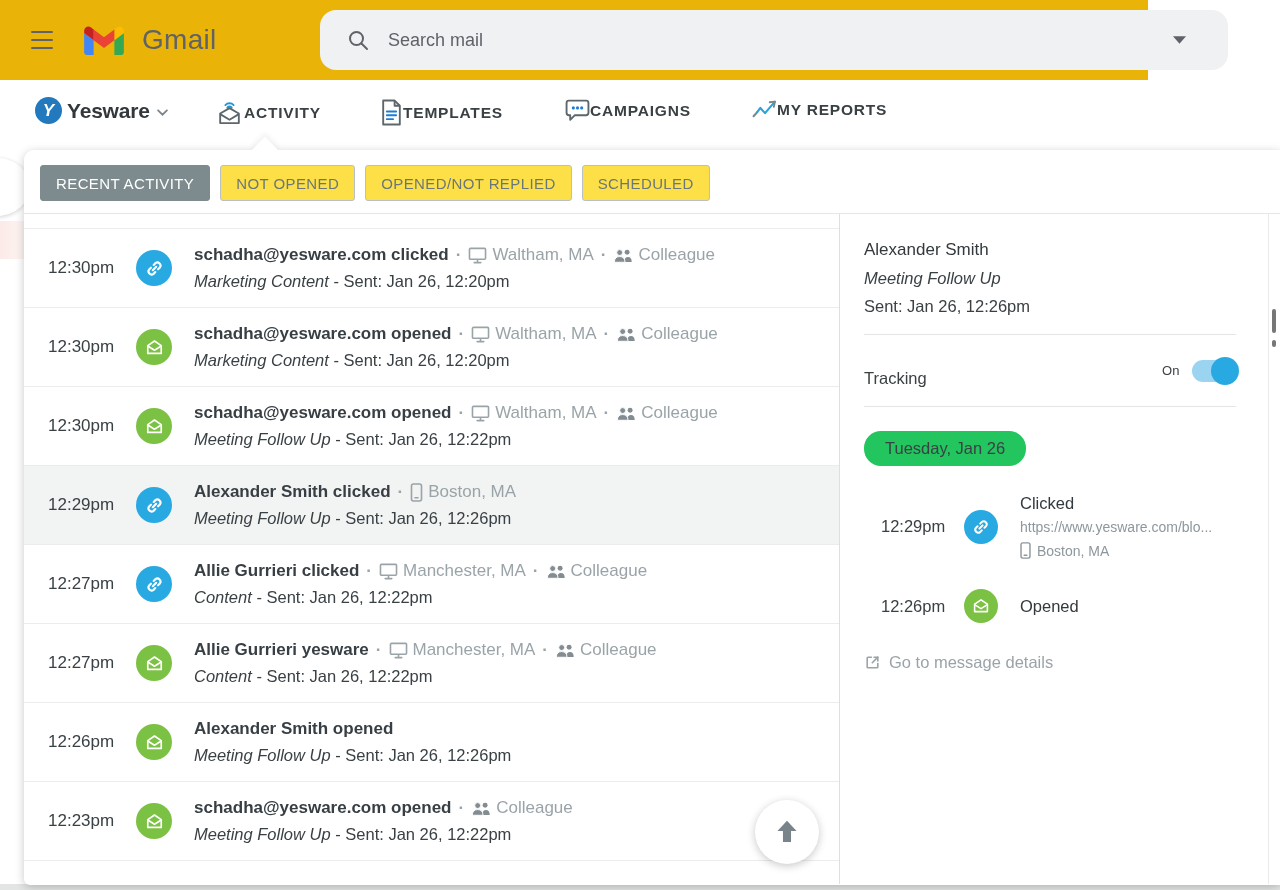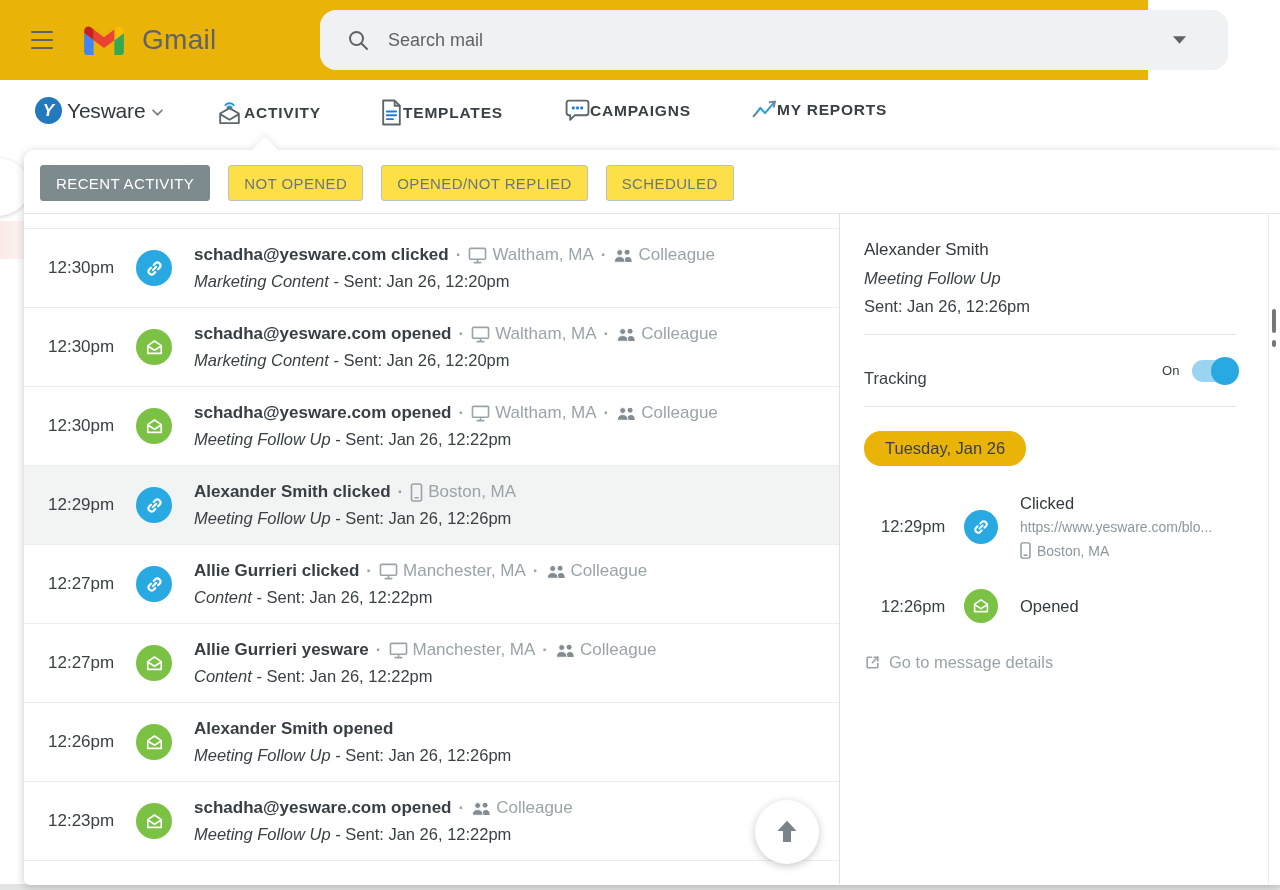--- a/index.html
+++ b/index.html
@@ -15,36 +15,36 @@
   .searchbar { position:absolute; left:320px; top:10px; width:908px; height:60px; background:#eff1f2; border-radius:16px; display:flex; align-items:center; }
   .searchbar .sicon { margin-left:26px; }
   .searchbar input { border:none; outline:none; background:transparent; font-size:18px; color:#5f6368; margin-left:18px; flex:1; font-family:"Liberation Sans",sans-serif; }
   .searchbar input::placeholder { color:#5f6368; opacity:1; }
   .searchbar .dcaret { margin-right:42px; }
 
   
   .yw-bar { position:absolute; left:0; top:80px; width:1280px; height:70px; background:#fff; }
   .yw-brand { position:absolute; left:35px; top:17px; display:flex; align-items:center; cursor:pointer; }
   .yw-mark { width:27px; height:27px; border-radius:50%; background:#2279bd; color:#fff; font-weight:700; font-size:17px; display:flex; align-items:center; justify-content:center; font-style:italic; }
-  .yw-name { font-size:21px; font-weight:400; color:#33383c; margin-left:5px; letter-spacing:-.2px; }
+  .yw-name { font-size:21px; font-weight:700; color:#33383c; margin-left:5px; letter-spacing:-.2px; }
   .yw-chev { margin-left:7px; margin-top:3px; }
   .yw-tab { position:absolute; top:19px; display:flex; align-items:center; cursor:pointer; }
   .yw-tab .lbl { font-size:15.5px; font-weight:700; color:#3a4145; letter-spacing:.8px; }
   .tab-activity { left:215px; } .tab-templates { left:380px; } .tab-campaigns { left:565px; } .tab-reports { left:752px; }
 
   
   .bg-circle { position:absolute; left:-36px; top:158px; width:66px; height:58px; border-radius:50%; background:#fff; box-shadow:0 1px 4px rgba(0,0,0,.18); }
   .bg-pink { position:absolute; left:0; top:221px; width:24px; height:38px; background:linear-gradient(90deg,#fbeae7,#fdf4f2); }
   .bottom-strip { position:absolute; left:0; top:884px; width:1280px; height:6px; background:#e3e5e5; }
 
   
   .overlay { position:absolute; left:24px; top:150px; width:1256px; height:735px; background:#fff; border-top-left-radius:10px; border-bottom-left-radius:6px; box-shadow:0 2px 10px rgba(0,0,0,.22); z-index:5; }
   .caret-up { position:absolute; left:231px; top:-9px; width:20px; height:20px; background:#fff; transform:rotate(45deg); box-shadow:-3px -3px 5px rgba(0,0,0,.05); z-index:1; }
 
-  .filterbar { position:relative; z-index:2; height:64px; border-bottom:1px solid #e5e7e7; padding:15px 0 10px 16px; display:flex; gap:18px; background:#fff; border-top-left-radius:10px;text-align:center; }
+  .filterbar { position:relative; z-index:2; height:64px; border-bottom:1px solid #e5e7e7; padding:15px 0 10px 16px; display:flex; gap:10px; background:#fff; border-top-left-radius:10px;text-align:center; }
   .fbtn { height:36px; padding:0 15px; display:flex; align-items:center; font-size:15px; letter-spacing:.4px; border-radius:3px; cursor:pointer; background:#fde047; border:1px solid #b9c0c2; color:#6b767a; }
   .fbtn.active { background:#7e8b8e; border-color:#7e8b8e; color:#fff; }
 
   .content { display:flex; height:670px; }
 
   
   .list { width:816px; border-right:1px solid #dddfe0; padding-top:14px; position:relative; }
   .rows { border-top:1px solid #ececec; }
   .row { height:79px; border-bottom:1px solid #ececec; display:grid; grid-template-columns:88px 58px 1fr; align-items:center; padding-left:24px; cursor:pointer; }
   .row.selected { background:#f2f3f3; }
@@ -67,21 +67,21 @@
   .d-name { font-size:17px; font-weight:400; color:#33393d; }
   .d-subj { font-size:16.5px; font-style:italic; margin-top:9px; }
   .d-sent { font-size:16.5px; margin-top:9px; }
   .divider { border-top:1px solid #e4e6e6; margin:18px 0; width:98%; }
   .trackrow { display:flex; align-items:center; justify-content:space-between; width:98%; }
   .trackrow .tl { font-size:16.5px;margin-top:16px; }
   .trackright { display:flex; align-items:center; gap:13px; }
   .trackright .on { font-size:13px; }
   .toggle { position:relative; width:44px; height:22px; border-radius:12px; background:#9ad4f0; cursor:pointer; }
   .toggle .knob { position:absolute; right:-3px; top:-3px; width:28px; height:28px; border-radius:50%; background:#29a9e1; }
-  .datepill { display:inline-block; background:#eab308; border-radius:17px; padding:8px 21px; font-size:16.5px; color:#3a4145; margin-top:6px; }
+  .datepill { display:inline-block; background:#22c55e; border-radius:17px; padding:8px 21px; font-size:16.5px; color:#3a4145; margin-top:6px; }
   .events { margin-top:28px; }
   .event { display:grid; grid-template-columns:100px 56px 1fr; align-items:center; margin-bottom:30px; }
   .event .et { font-size:16.5px; padding-left:17px; }
   .ebadge { width:34px; height:34px; border-radius:50%; display:flex; align-items:center; justify-content:center; }
   .event .title { font-size:16.5px; color:#33393d; }
   .event .url { font-size:14px; color:#8d979d; margin-top:6px; cursor:pointer; }
   .event .loc { font-size:14px; color:#8d979d; margin-top:7px; display:flex; align-items:center; gap:6px; }
   .gotolink { display:flex; align-items:center; gap:8px; font-size:16.5px; color:#9aa4a8; cursor:pointer; margin-top:2px; }
 
   

